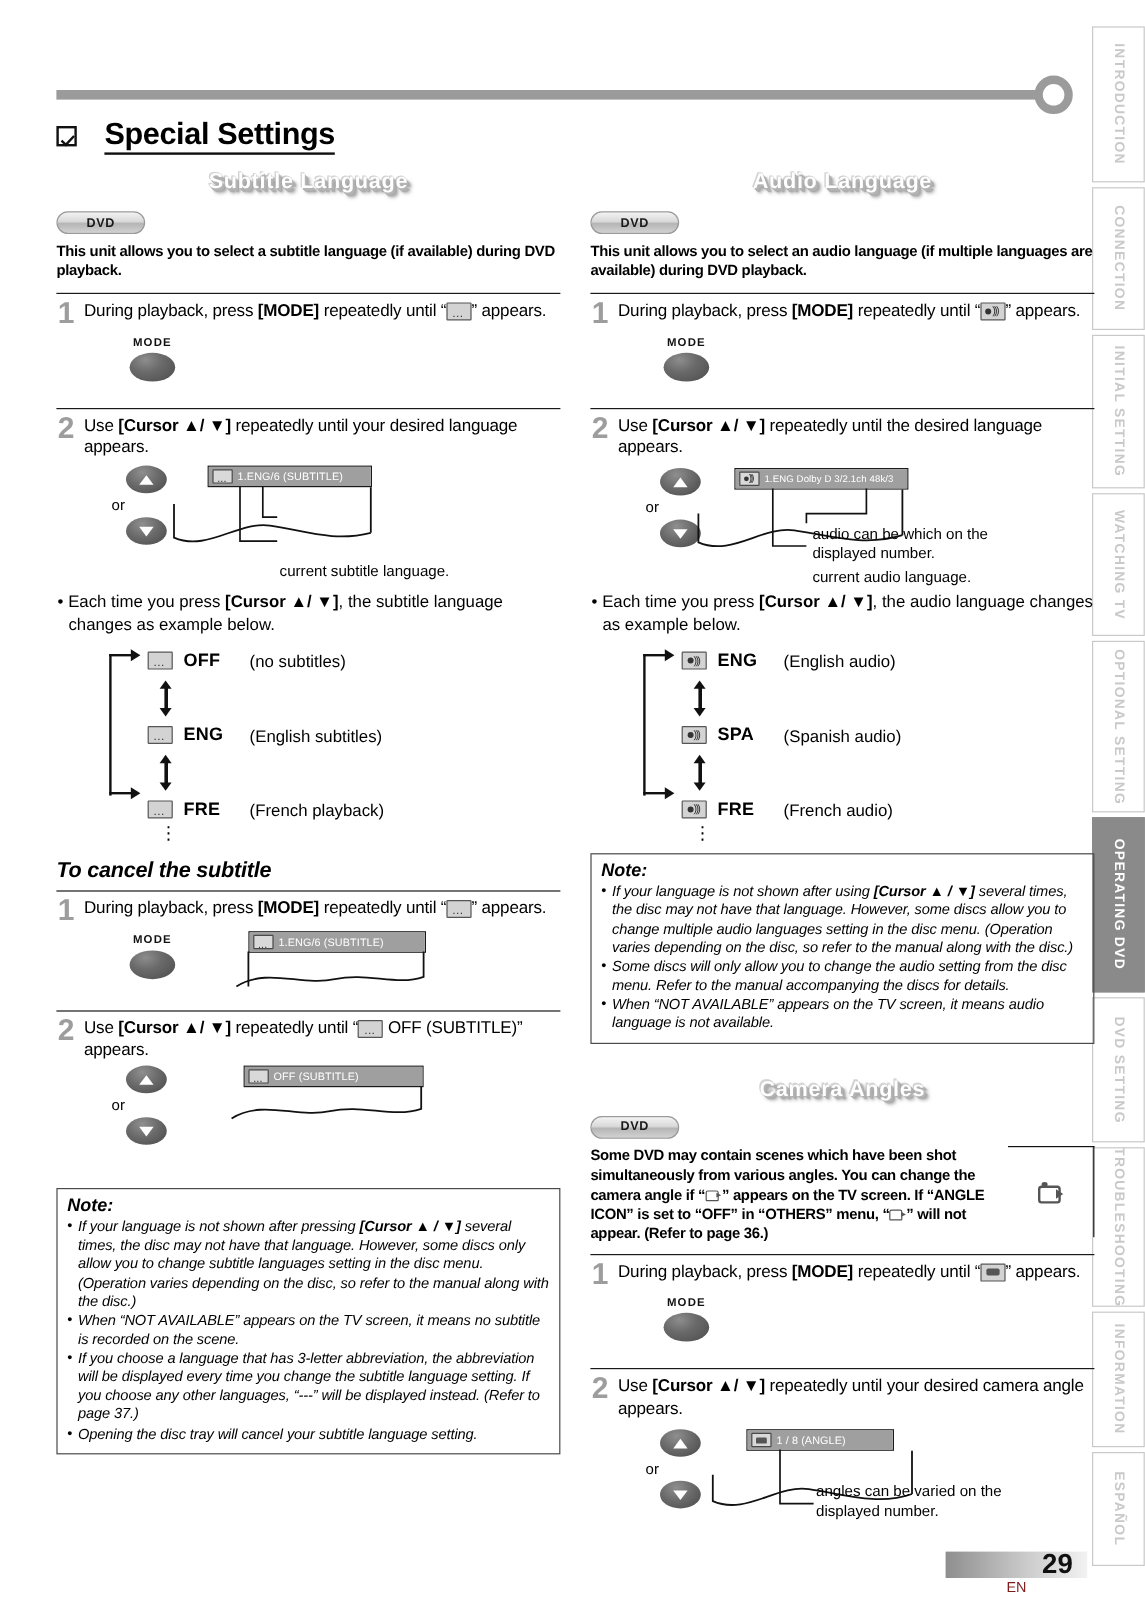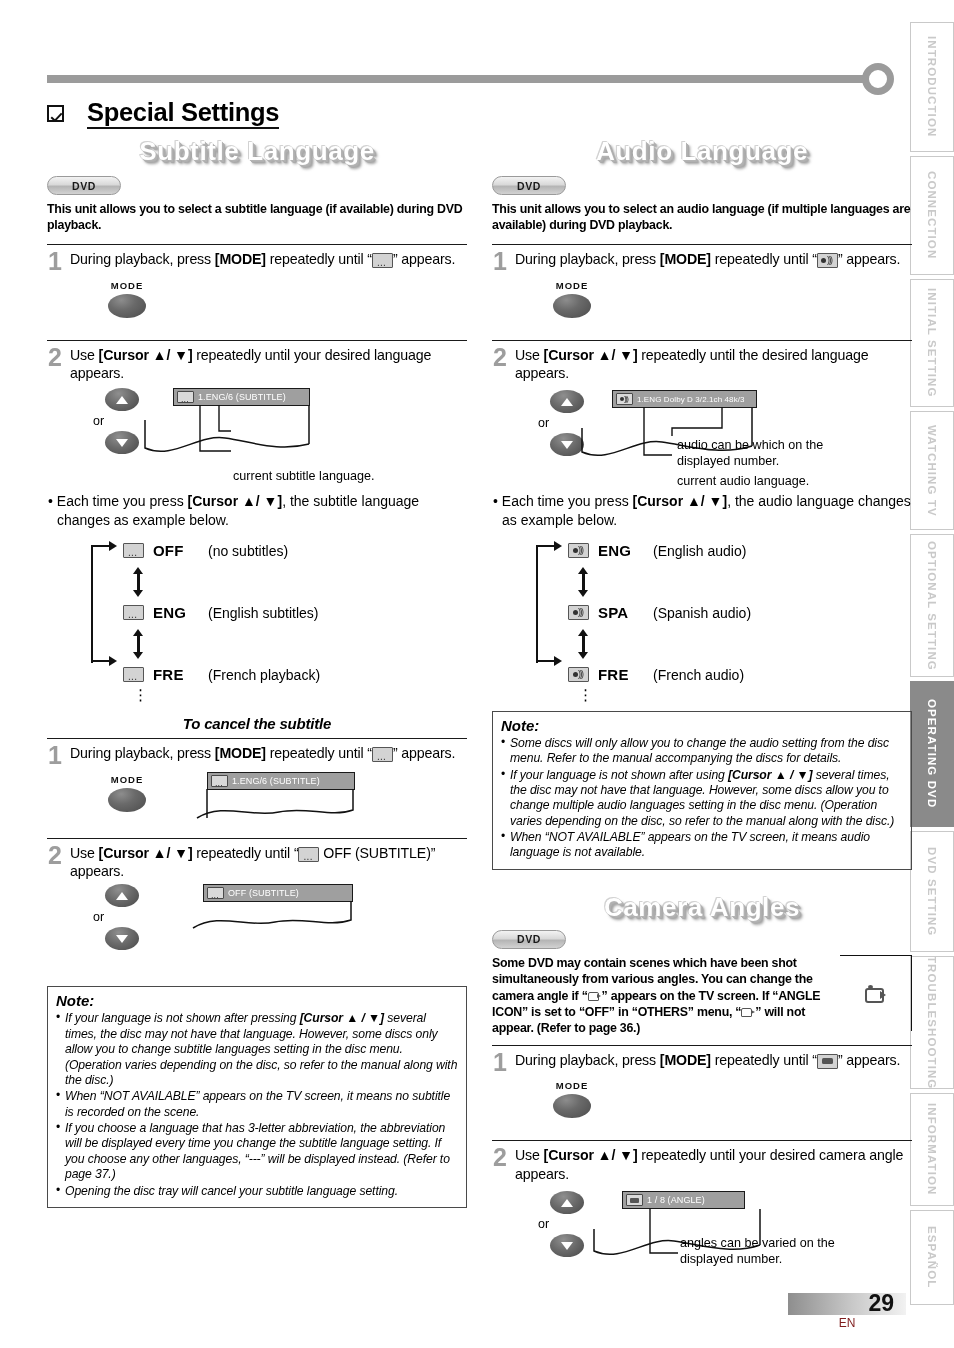--- a/index.html
+++ b/index.html
@@ -67,21 +67,21 @@
     transform: rotate(-47deg);
   }
   #main-title-text {
     font-size:25.5px; font-weight:bold; letter-spacing:-0.3px;
     border-bottom:2.5px solid #111; padding-bottom:1px; line-height:1.1;
   }
 
   
   .banner {
     text-align:center;
-    font-size:26px;
+    font-size:18px;
     font-weight:bold;
     letter-spacing:0.6px;
     color:#ffffff;
     text-shadow:
        1px 1px 0 #b4b4b4, 2px 2px 0 #b0b0b0, 3px 3px 1px #a8a8a8,
        4px 4px 3px rgba(120,120,120,.75), 0 0 1px #9a9a9a,
       -1px -1px 0 #d8d8d8;
     height:30px;
     line-height:30px;
   }
@@ -206,21 +206,21 @@
   .dbl-arrow .ah-dn{ bottom:0; border-top:7px solid #111; }
 
   
   .loop { position:absolute; left:8px; top:10px; width:28px; }
   .loop .v { position:absolute; left:0; top:0; width:2.4px; background:#111; }
   .loop .h { position:absolute; height:2.4px; background:#111; left:0; }
   .loop .head { position:absolute; width:0;height:0;
     border-top:5.5px solid transparent;border-bottom:5.5px solid transparent;border-left:8px solid #111;}
 
   
-  .subhead { font-size:15px; font-weight:bold; font-style:italic; margin-top:16px; letter-spacing:-0.2px;text-align:center;}
+  .subhead { font-size:18px; font-weight:bold; font-style:italic; margin-top:16px; letter-spacing:-0.2px;}
 
   
   .note-box { border:1.6px solid #4a4a4a; padding:5px 8px 7px 8px; margin-top:10px; }
   .note-title { font-size:15px; font-weight:bold; font-style:italic; }
   .note-list { margin:2px 0 0 0; padding:0; list-style:none; }
   .note-list li {
     font-size:12.2px; font-style:italic; line-height:1.26; padding-left:9px;
     position:relative; margin-bottom:1px; letter-spacing:-0.1px;
   }
   .note-list li::before { content:"•"; position:absolute; left:0; top:-1px; font-style:normal; }
@@ -540,22 +540,22 @@
         <span class="osd-icon aud"></span>
         <span class="cycle-code">FRE</span>
         <span class="cycle-desc">(French audio)</span>
       </div>
       <div style="font-size:15px;line-height:8px;margin-left:10px">⋮</div>
     </div>
 
     <div class="note-box" style="margin-top:12px">
       <div class="note-title">Note:</div>
       <ul class="note-list">
+        <li><span>If your language is not shown after using </span><b>[Cursor ▲ / ▼]</b><span> several times, the disc may not have that language. However, some discs allow you to change multiple audio languages setting in the disc menu. (Operation varies depending on the disc, so refer to the manual along with the disc.)</span></li>
         <li><span>Some discs will only allow you to change the audio setting from the disc menu. Refer to the manual accompanying the discs for details.</span></li>
-        <li><span>If your language is not shown after using </span><b>[Cursor ▲ / ▼]</b><span> several times, the disc may not have that language. However, some discs allow you to change multiple audio languages setting in the disc menu. (Operation varies depending on the disc, so refer to the manual along with the disc.)</span></li>
         <li><span>When “NOT AVAILABLE” appears on the TV screen, it means audio language is not available.</span></li>
       </ul>
     </div>
 
     <div class="banner" style="margin-top:22px">Camera Angles</div>
 
     <div class="dvd-badge" style="margin-top:8px">DVD</div>
 
     <div style="position:relative; margin-top:6px;">
       <div class="intro" style="width:350px; margin-top:2px">

